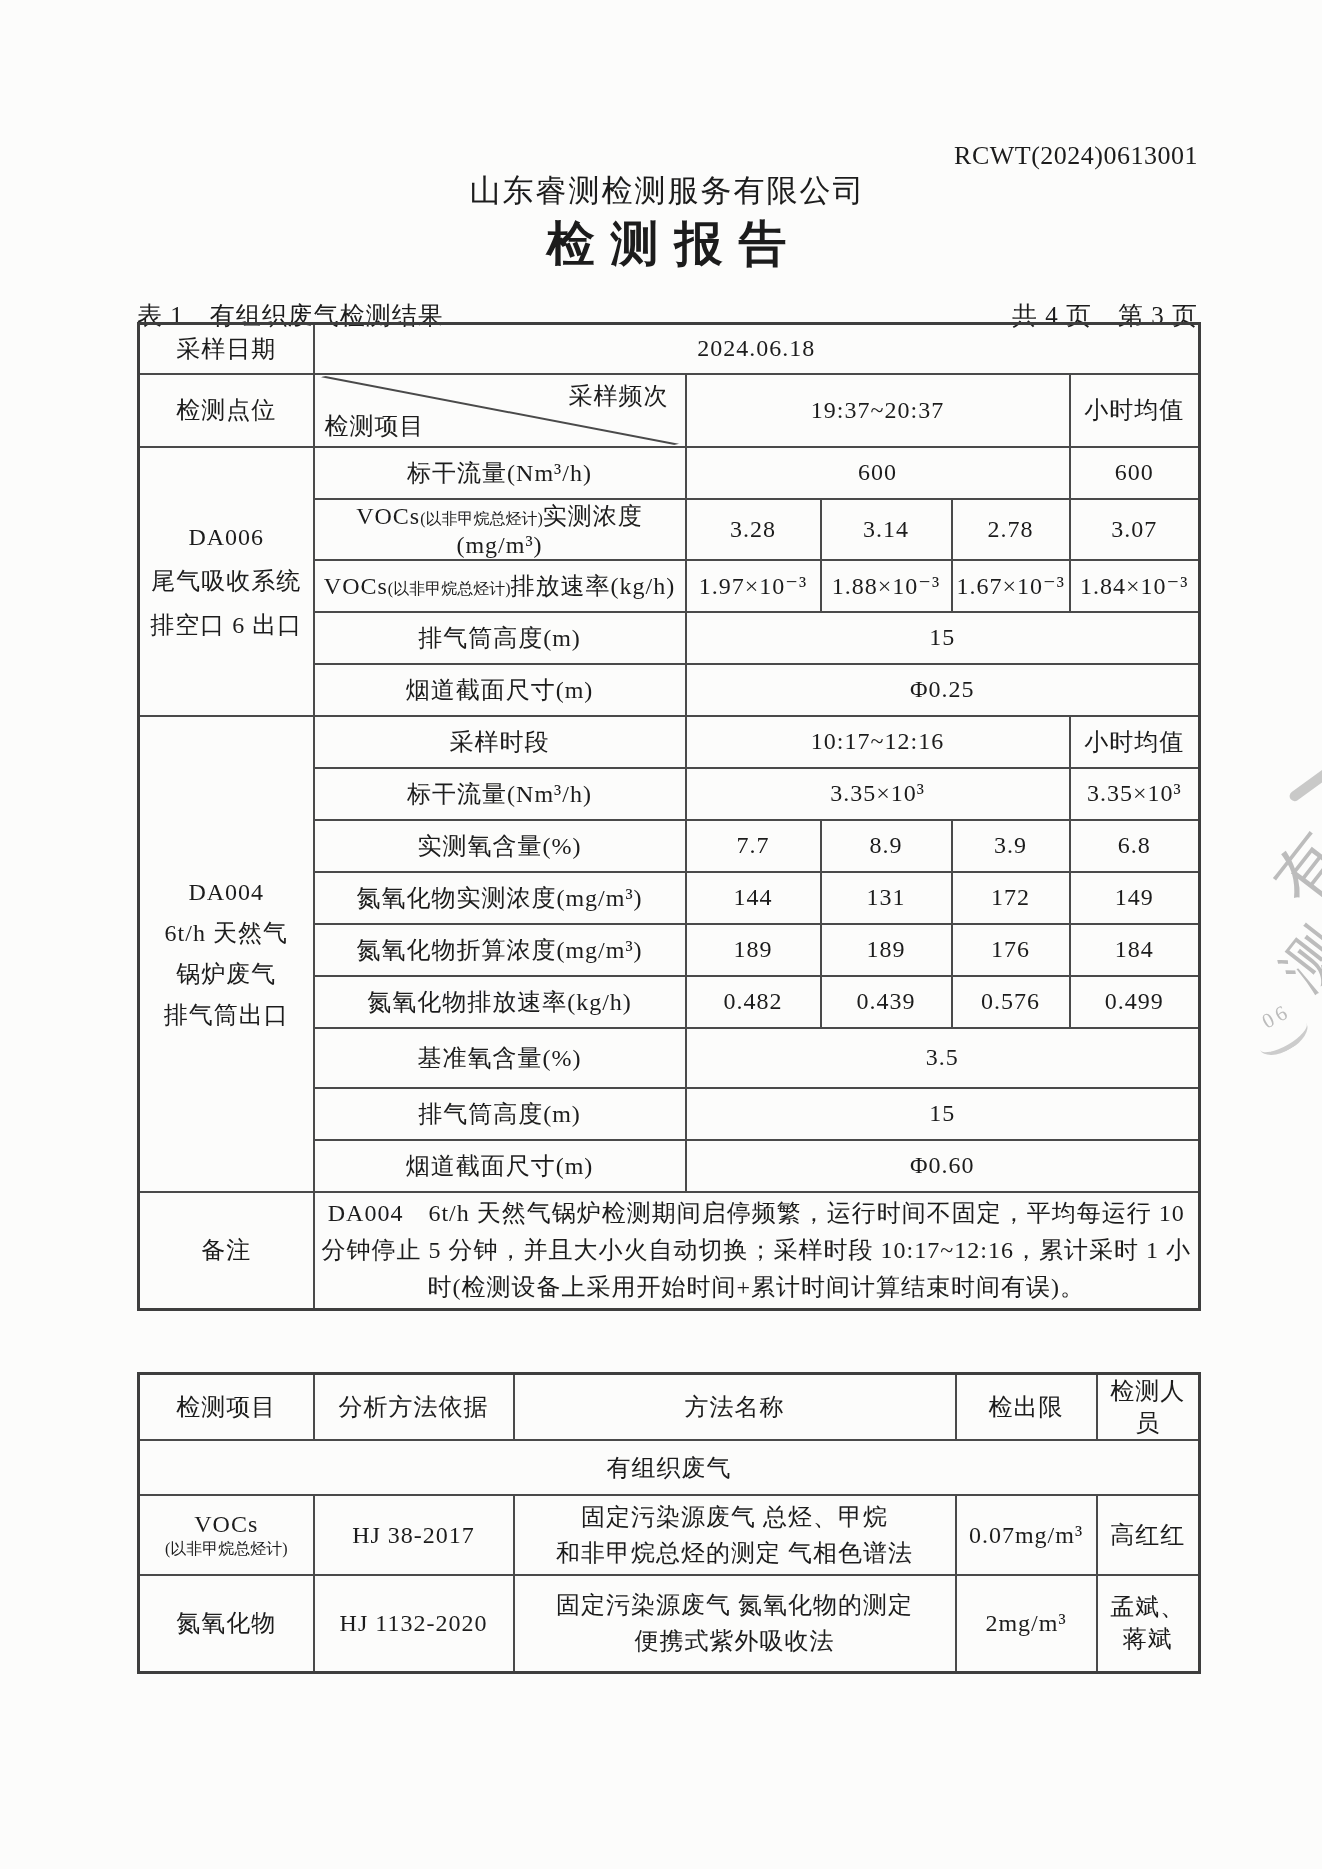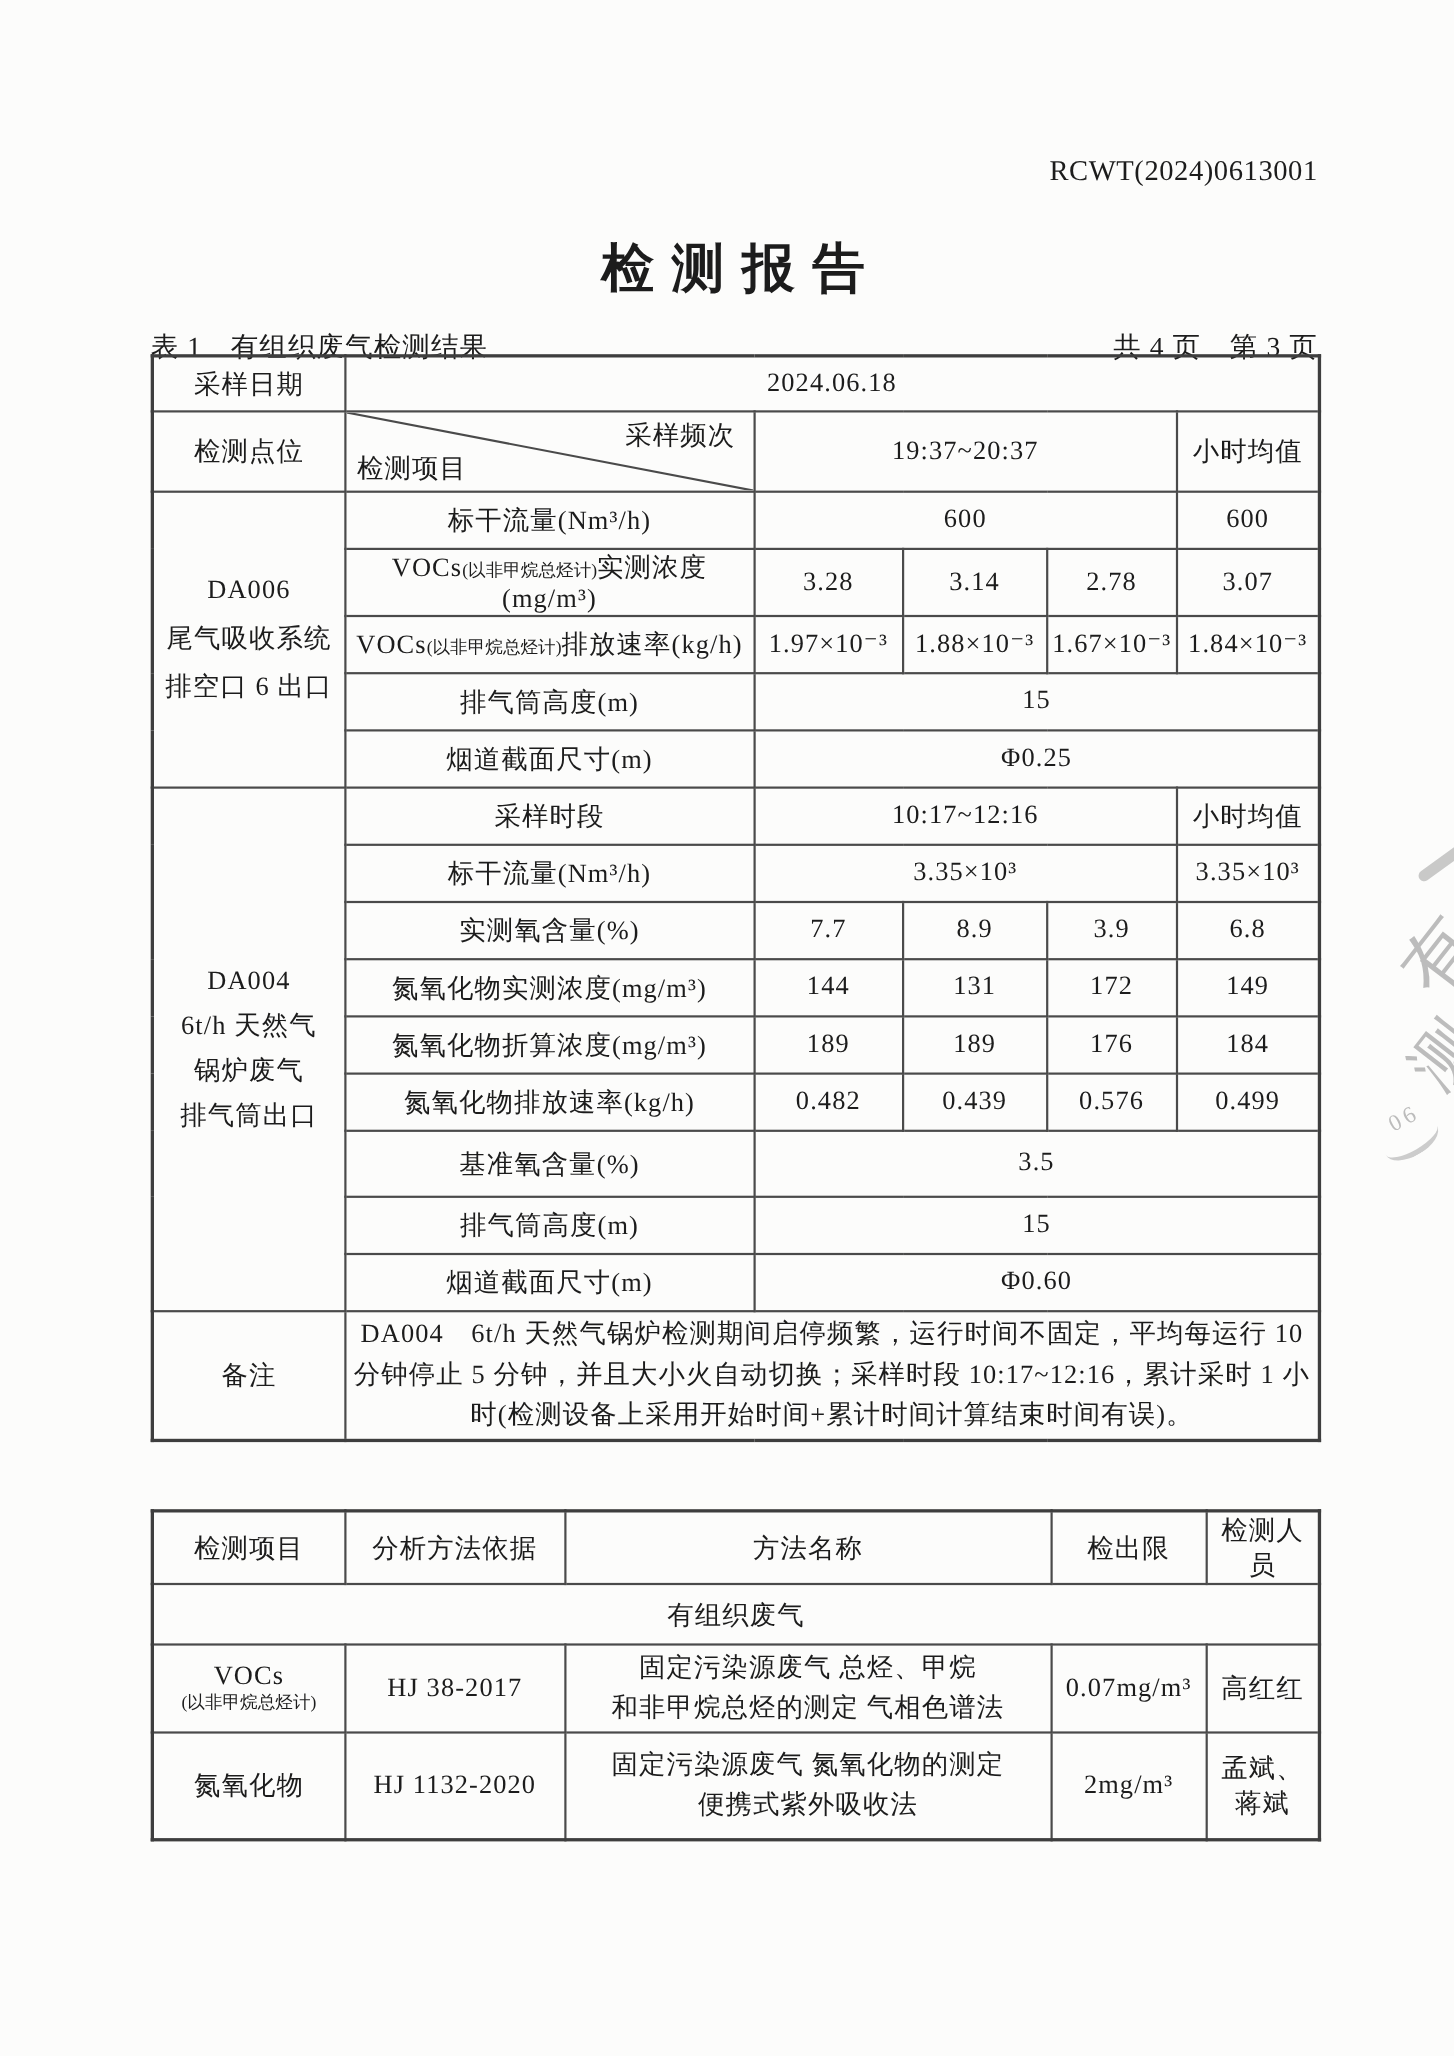--- a/index.html
+++ b/index.html
@@ -50,21 +50,21 @@
   #t1{left:137px;top:322px;width:1061px;}
   #t2{left:137px;top:1372px;width:1061px;}
   td .small{font-size:16px;letter-spacing:0;}
   td.remark-text{
     text-align:justify;font-size:23px;line-height:37px;
     padding:6px 16px;letter-spacing:1px;
   }
   .point div{line-height:44px;}
   .point4 div{line-height:41px;}
   
-  td.diag{position:relative;padding:0;}
+  td.diag{position:relative;padding:0;border-radius:12px;}
   .diag svg{position:absolute;left:0;top:0;width:100%;height:100%;}
   .diag-top{position:absolute;top:5px;right:16px;font-size:24px;letter-spacing:1px;}
   .diag-bottom{position:absolute;bottom:4px;left:10px;font-size:24px;letter-spacing:1px;}
   .method div{line-height:36px;}
   .item-cell div.small{line-height:22px;}
   .person-cell{letter-spacing:0;padding:0 2px;font-size:23px;margin-left:21px;}
   
   .stamp{position:absolute;color:#a2a2a2;opacity:.7;pointer-events:none;}
   .stamp-dash{
     left:1286px;top:780px;width:48px;height:10px;background:#a6a6a6;
@@ -78,20 +78,21 @@
     border-bottom:5px solid #a6a6a6;border-radius:50%;
     transform:rotate(-30deg);opacity:.55;
   }
 </style>
 </head>
 <body>
 
 <div class="page">
 
   <div class="report-no">RCWT(2024)0613001</div>
+  <div class="company">山东睿测检测服务有限公司</div>
   <div class="doc-title">检  测  报  告</div>
 
   <div class="cap-row1">
     <span class="cap-center">表 1　有组织废气检测结果</span>
     <span class="cap-right">共 4 页　第 3 页</span>
   </div>
 
   <table class="t" id="t1">
     <colgroup>
       <col style="width:175px">

